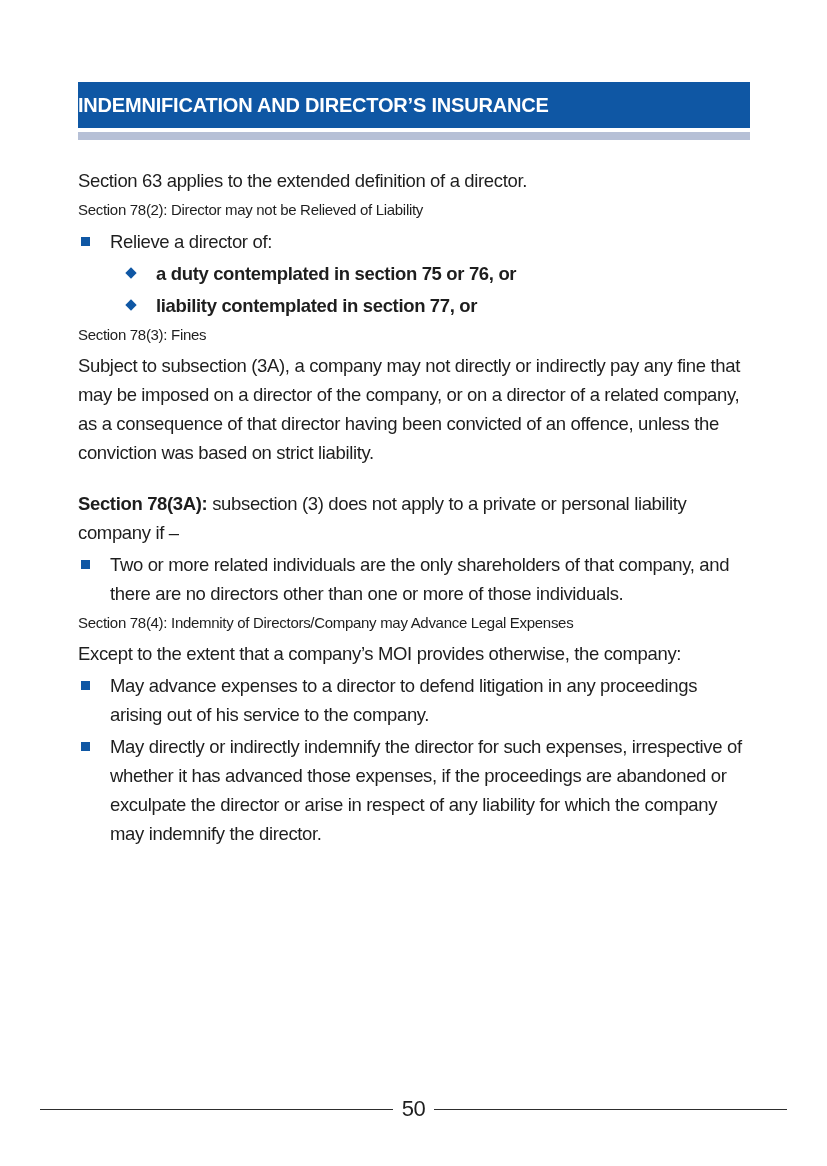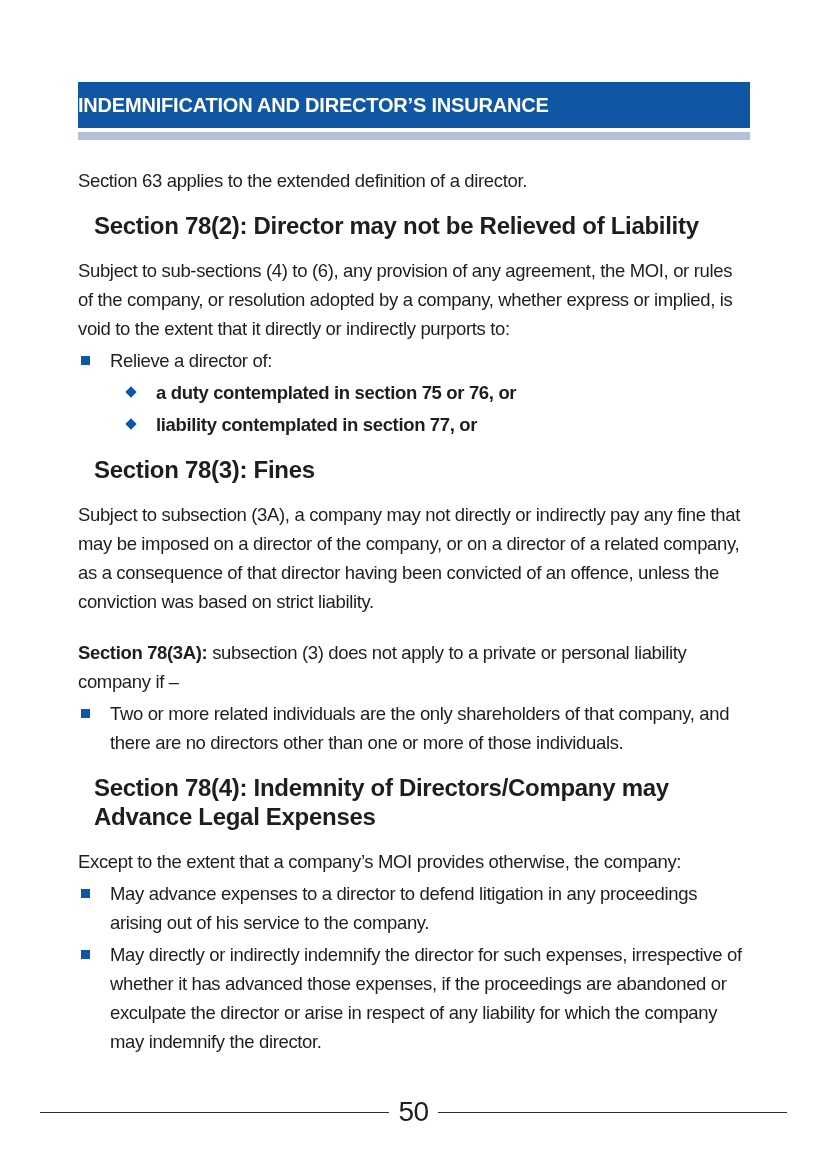--- a/index.html
+++ b/index.html
@@ -38,25 +38,25 @@
     margin-top: 4px;
   }
   .body-text {
     font-size: 18.5px;
     line-height: 29px;
     letter-spacing: -0.35px;
   }
   p { margin: 0; }
   .intro { margin-top: 26px; }
   h2.section-heading {
-    font-size: 24px;
+    font-size: 15px;
     line-height: 29px;
     letter-spacing: -0.3px;
-    font-weight: bold;
-    margin: 16px;
+    font-weight: normal;
+    margin: 0;
   }
   .mt-heading { margin-top: 26px; }
   .mt-lead { margin-top: 2px; }
   .mt-para { margin-top: 22px; }
   .bold-inline { font-weight: bold; }
   .bullet-row {
     display: flex;
     align-items: flex-start;
     margin-top: 3px;
   }
@@ -85,40 +85,39 @@
     display: flex;
     align-items: center;
   }
   .footer-rule {
     flex: 1;
     height: 0;
     border-top: 1.5px solid #2d2d2d;
   }
   .page-number {
     padding: 0 9px;
-    font-size: 28px;
+    font-size: 22px;
     letter-spacing: -0.5px;
     color: #1e1e1e;
   }
 </style>
 </head>
 <body>
 
 <div class="page">
   <div class="content body-text">
 
     <div class="banner">
       <span class="banner-title">INDEMNIFICATION AND DIRECTOR’S INSURANCE</span>
     </div>
     <div class="banner-underline"></div>
 
     <p class="intro">Section 63 applies to the extended definition of a director.</p>
 
     <h2 class="section-heading mt-heading">Section 78(2): Director may not be Relieved of Liability</h2>
-    <p class="mt-lead">Subject to sub-sections (4) to (6), any provision of any agreement, the MOI, or rules of the company, or resolution adopted by a company, whether express or implied, is void to the extent that it directly or indirectly purports to:</p>
 
     <div class="bullet-row">
       <span class="marker-cell-1">
           <span class="sq"></span>
         </span>
       <span class="bullet-text">Relieve a director of:</span>
     </div>
     <div class="bullet-row level-2">
       <span class="marker-cell-2">
           <span class="dm"></span>

